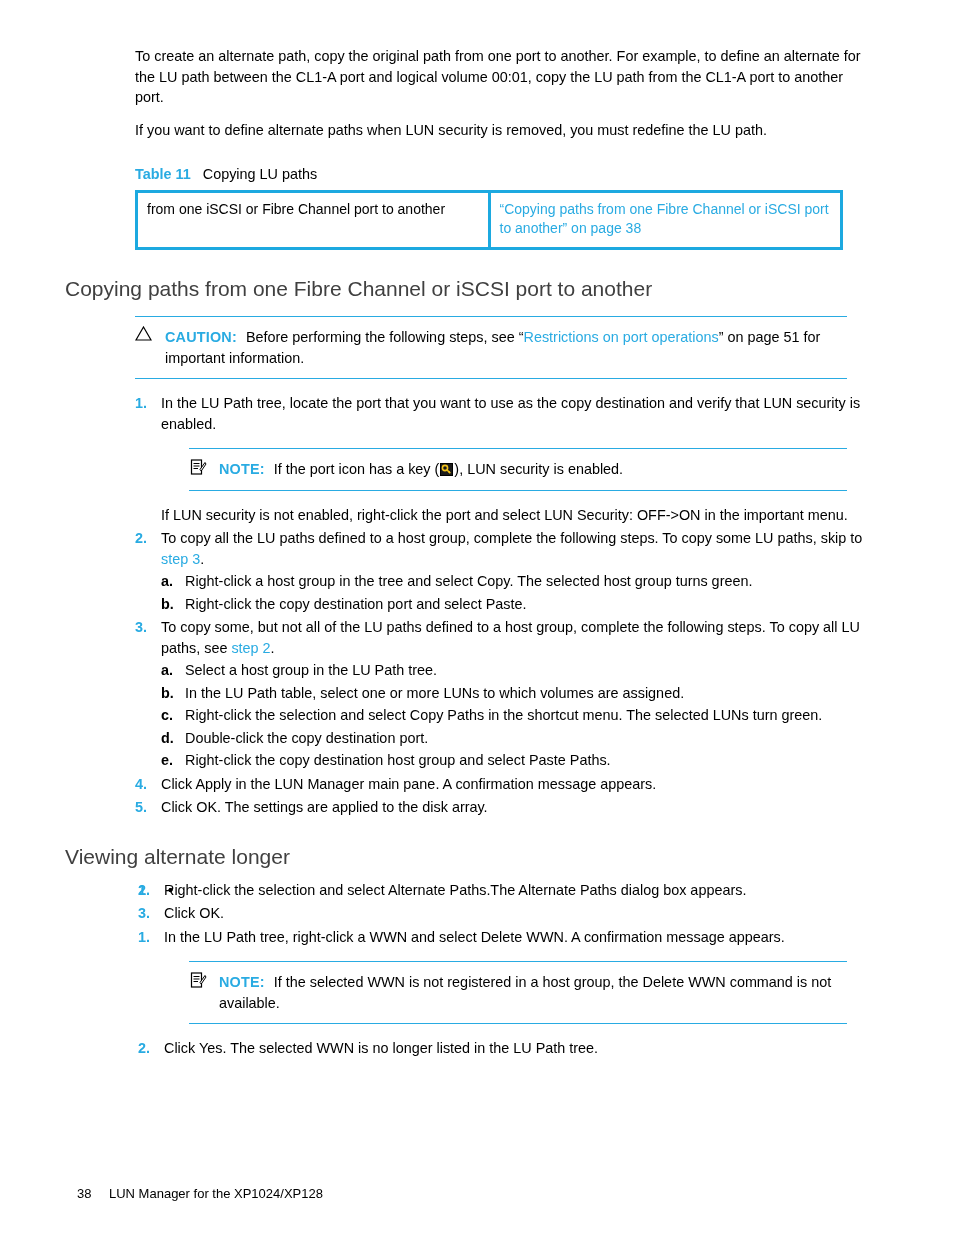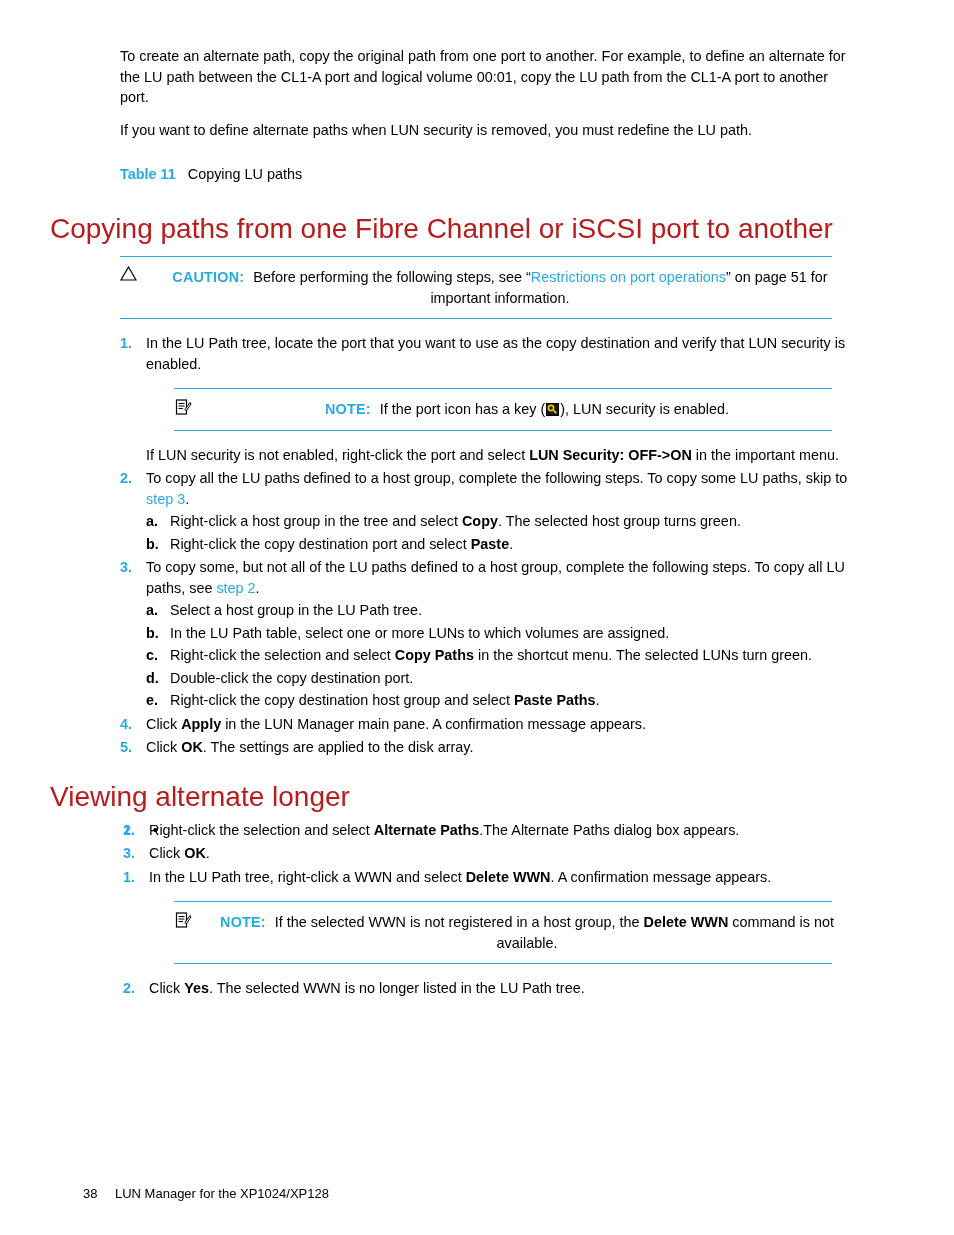--- a/index.html
+++ b/index.html
@@ -17,26 +17,26 @@
   }
   .page {
     position: relative;
     width: 954px;
     height: 1235px;
     box-sizing: border-box;
   }
   .link {
     color: #29abe2;
   }
-  b, .bold { font-weight: bold; }
+  b, .bold { font-weight: normal; }
 
   
   .content {
     position: absolute;
-    left: 50px;
+    left: 65px;
     top: 46px;
     width: 800px;
   }
 
   .para {
     margin: 0 0 12px 0;
     padding-left: 70px;
     font-size: 14.4px;
     line-height: 20.5px;
   }
@@ -75,34 +75,33 @@
     font-weight: bold;
     font-size: 14.5px;
     padding-bottom: 8px;
   }
   td.link-cell {
     color: #29abe2;
   }
 
   
   h2.sect {
-    color: #b91c1c;
+    color: #404040;
     font-weight: normal;
-    font-size: 28px;
+    font-size: 21px;
     line-height: 26px;
     margin: 26px 0 10px 0;
     padding-left: 0;
   }
 
   
   .admon {
     position: relative;
     margin: 14px 0 14px 0;
     padding-left: 70px;
-    text-align: center;
   }
   .admon .rule {
     height: 1px;
     background: #29abe2;
     width: 712px;
     margin: 0 0 0 0;
   }
   .admon .rule.bottom {
     margin-top: 0;
   }
@@ -203,21 +202,21 @@
     left: 4px;
     top: 0;
   }
 
   .steps-block { padding-left: 70px; }
   .steps-block.deep { padding-left: 73px; }
 
   
   .footer {
     position: absolute;
-    left: 83px;
+    left: 77px;
     bottom: 32px;
     font-size: 13px;
     line-height: 18px;
     color: #000;
   }
   .footer .pg {
     display: inline-block;
     width: 32px;
   }
 </style>
@@ -231,20 +230,24 @@
     <p class="para">To create an alternate path, copy the original path from one port to another. For example, to define an alternate for the LU path between the CL1-A port and logical volume 00:01, copy the LU path from the CL1-A port to another port.</p>
     <p class="para">If you want to define alternate paths when LUN security is removed, you must redefine the LU path.</p>
 
     <div class="table-caption">
       <span class="tnum">Table 11</span><span>Copying LU paths</span>
     </div>
 
     <div class="tbl-wrap">
       <table class="doc-table">
         <tbody>
+        <tr>
+          <td>from one iSCSI or Fibre Channel port to another</td>
+          <td class="link-cell">“Copying paths from one Fibre Channel or iSCSI port to another” on page 38</td>
+        </tr>
       </tbody>
         </table>
     </div>
 
     <h2 class="sect">Copying paths from one Fibre Channel or iSCSI port to another</h2>
 
     <div class="admon">
       <div class="rule"></div>
       <div class="inner">
         <span class="ic">

